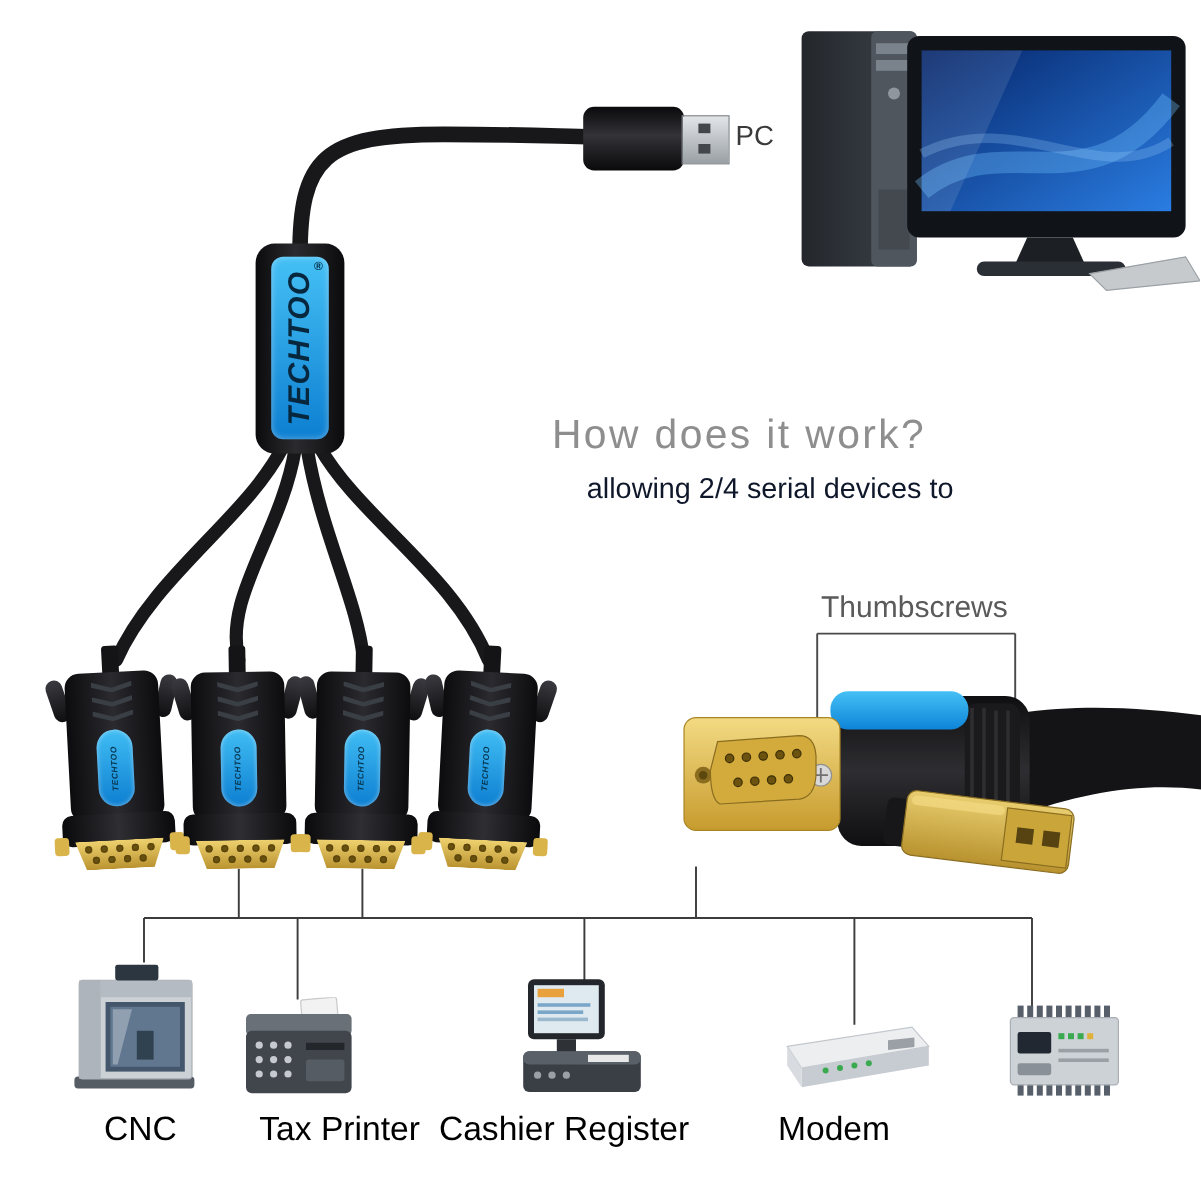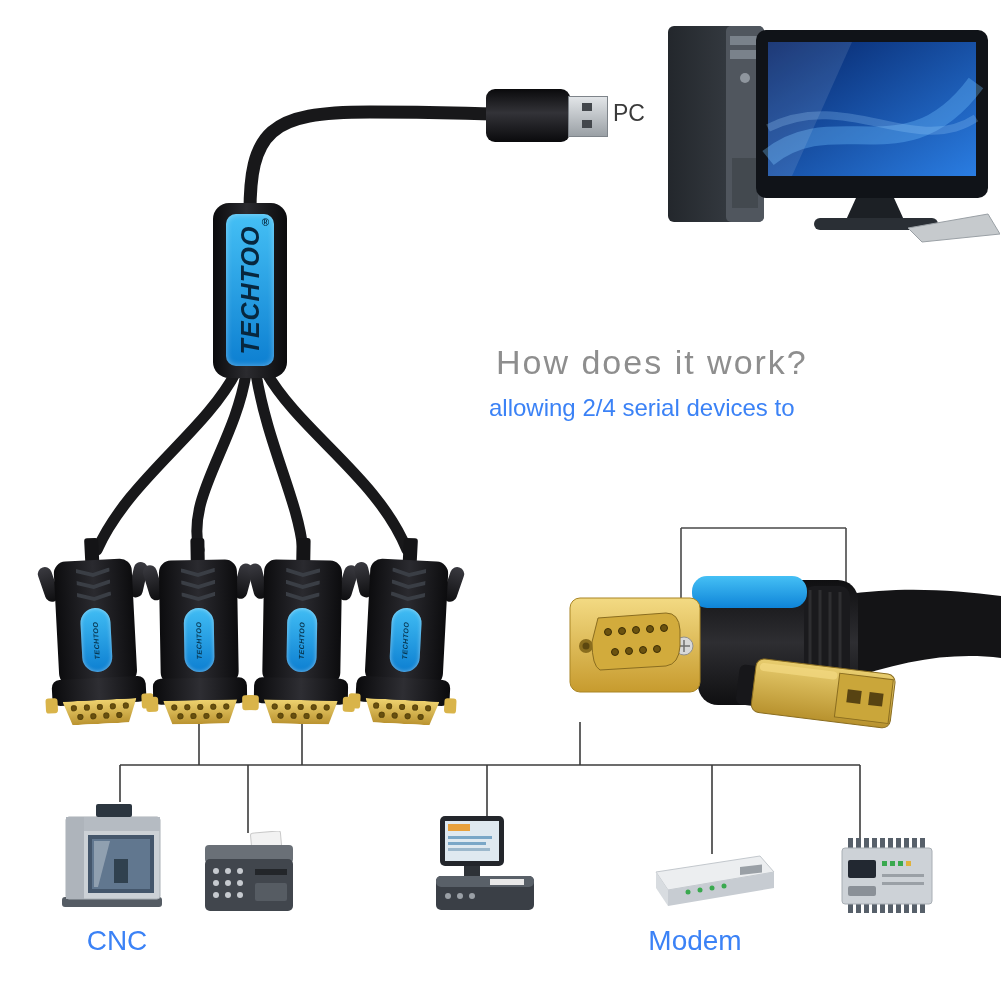--- a/index.html
+++ b/index.html
@@ -25,22 +25,22 @@
   #usb-plug .usb-body{position:absolute;left:0;top:0;width:84px;height:53px;border-radius:9px;
            background:linear-gradient(180deg,#0a0a0c,#333338 45%,#0a0a0c);}
   #usb-plug .usb-metal{position:absolute;left:82px;top:7px;width:38px;height:39px;
            background:linear-gradient(180deg,#e2e5e8,#9aa0a5);border:1px solid #7e848a;}
   #usb-plug .hole{position:absolute;width:10px;height:8px;background:#43474c;}
   #usb-plug .hole.h1{left:96px;top:14px;} #usb-plug .hole.h2{left:96px;top:31px;}
 
   
   .txt{z-index:3;white-space:nowrap;}
   #pc-label{left:613px;top:100px;font-size:23px;color:#3a3a3a;}
-  #how-title{left:496px;top:343px;font-size:34px;letter-spacing:2px;color:#8e8e8e;}
-  #how-line1{left:489px;top:394px;font-size:24px;color:#3b82f6;}
+  #how-title{left:460px;top:343px;font-size:34px;letter-spacing:2px;color:#8e8e8e;}
+  #how-line1{left:489px;top:394px;font-size:24px;color:#0f172a;}
   #how-line2{left:489px;top:426px;font-size:24px;color:#4f4f4f;}
   #thumbscrews-label{left:762px;top:492px;transform:translateX(-50%);font-size:25px;color:#5a5a5a;}
 
   
   .db9-slot{position:absolute;top:538px;width:104px;height:190px;z-index:2;}
   .slot-1{left:44px;transform:rotate(-3deg);} .slot-2{left:147px;transform:rotate(-1deg);}
   .slot-3{left:250px;transform:rotate(1deg);} .slot-4{left:354px;transform:rotate(3deg);}
   .db9{position:relative;width:104px;height:190px;}
   .db9-stub{position:absolute;left:45px;top:0;width:14px;height:28px;background:#141416;border-radius:3px;}
   .db9-screw{position:absolute;top:26px;width:14px;height:36px;border-radius:7px;
@@ -73,21 +73,21 @@
   #computer{left:656px;top:8px;width:344px;height:236px;z-index:2;}
   #closeup{left:552px;top:540px;width:449px;height:205px;z-index:2;}
 
   
   .device{z-index:2;}
   #dev-cnc{left:56px;top:799px;width:112px;height:116px;}
   #dev-printer{left:199px;top:831px;width:100px;height:88px;}
   #dev-register{left:432px;top:814px;width:106px;height:103px;}
   #dev-modem{left:644px;top:850px;width:134px;height:64px;}
   #dev-plc{left:836px;top:836px;width:102px;height:80px;}
-  .dev-label{z-index:3;transform:translateX(-50%);font-size:28px;color:#3b82f6;white-space:nowrap;}
+  .dev-label{z-index:3;transform:translateX(-50%);font-size:28px;color:#000000;white-space:nowrap;}
   #lab-cnc{left:117px;top:925px;} #lab-printer{left:283px;top:925px;}
   #lab-register{left:470px;top:925px;} #lab-modem{left:695px;top:925px;} #lab-plc{left:888px;top:925px;}
 </style>
 </head>
 <body>
 
 <div id="stage">
 
   <svg id="overlay" width="1001" height="1001" viewBox="0 0 1001 1001">
 
@@ -321,20 +321,21 @@
         <rect x="94" y="20" width="14" height="13" fill="#574312"></rect>
         <rect x="116" y="20" width="14" height="13" fill="#574312"></rect>
         <rect x="4" y="4" width="78" height="8" rx="4" fill="#f3da83" opacity="0.7"></rect>
       </g>
     </svg>
   </div>
 
   <div id="pc-label" class="abs txt">PC</div>
   <div id="how-title" class="abs txt">How does it work?</div>
   <div id="how-line1" class="abs txt">allowing 2/4 serial devices to</div>
+  <div id="thumbscrews-label" class="abs txt">Thumbscrews</div>
 
   <div id="dev-cnc" class="abs device">
     <svg width="112" height="116" viewBox="0 0 112 116">
       <rect x="6" y="98" width="100" height="10" rx="3" fill="#555c64"></rect>
       <rect x="10" y="18" width="94" height="82" rx="3" fill="#ccd1d6" stroke="#aab0b6"></rect>
       <rect x="10" y="18" width="18" height="82" fill="#aeb4bb"></rect>
       <rect x="28" y="18" width="76" height="14" fill="#b5bbc2"></rect>
       <rect x="40" y="5" width="36" height="13" rx="2" fill="#2c3640"></rect>
       <rect x="32" y="36" width="66" height="58" fill="#44566b"></rect>
       <rect x="36" y="40" width="58" height="50" fill="#61778f"></rect>
@@ -422,15 +423,17 @@
         <rect x="54" y="25" width="5" height="5" fill="#3aa94f"></rect>
       <rect x="62" y="25" width="5" height="5" fill="#3aa94f"></rect>
         <rect x="70" y="25" width="5" height="5" fill="#e0b23c"></rect>
       <rect x="46" y="38" width="42" height="3" fill="#9aa0a6"></rect>
       <rect x="46" y="46" width="42" height="3" fill="#9aa0a6"></rect>
       <rect x="12" y="50" width="28" height="10" rx="2" fill="#8a9097"></rect>
     </svg>
   </div>
 
   <div id="lab-cnc" class="abs dev-label">CNC</div>
+  <div id="lab-printer" class="abs dev-label">Tax Printer</div>
+  <div id="lab-register" class="abs dev-label">Cashier Register</div>
   <div id="lab-modem" class="abs dev-label">Modem</div>
 
 </div>
 
 </body></html>

